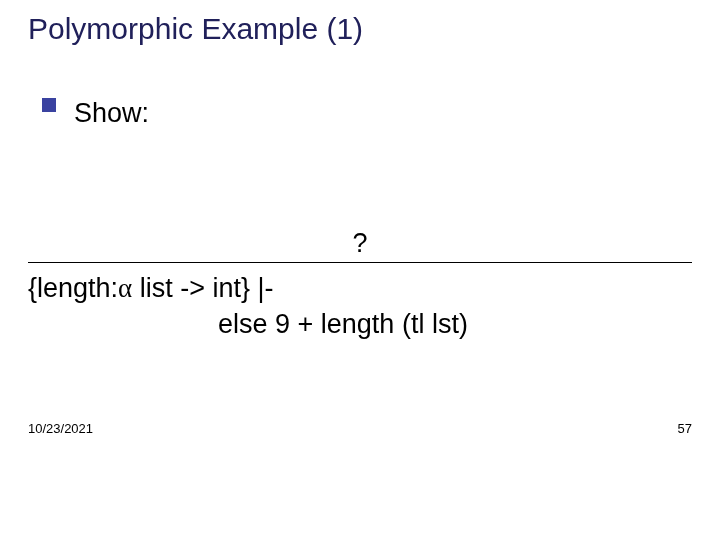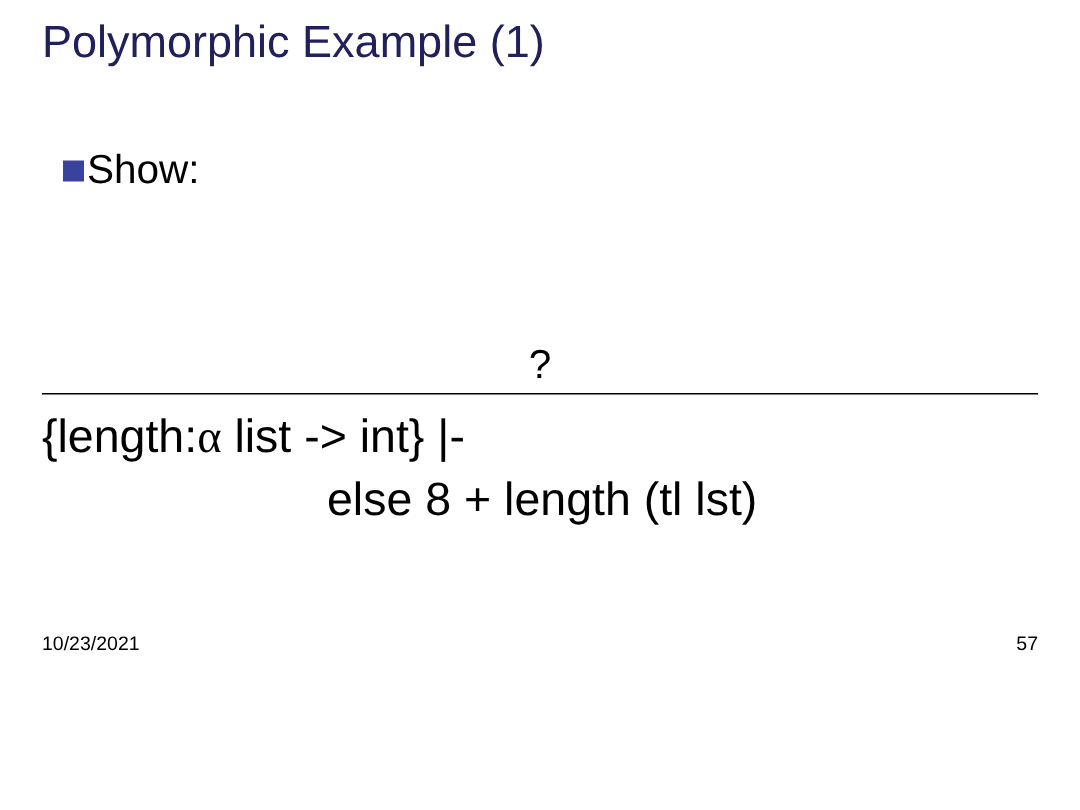--- a/index.html
+++ b/index.html
@@ -24,22 +24,22 @@
     top: 12px;
     font-size: 30px;
     color: #20205a;
     font-weight: 400;
   }
   .bullet-row {
     position: absolute;
     left: 42px;
     top: 98px;
     display: flex;
-    align-items: center;
-    gap: 2px;
+    align-items: flex-start;
+    gap: 18px;
   }
   .bullet-square {
     width: 14px;
     height: 14px;
     background: #3a42a0;
     flex: 0 0 auto;
   }
   .bullet-text {
     font-size: 27px;
     color: #000;
@@ -59,21 +59,21 @@
     top: 262px;
     width: 664px;
     height: 0;
     border-top: 1.5px solid #000;
   }
   .body {
     position: absolute;
     left: 28px;
     top: 270px;
     width: 664px;
-    font-size: 31px;
+    font-size: 27px;
     color: #000;
     line-height: 1.35;
   }
   .body .indent {
     padding-left: 190px;
     display: block;
   }
   .footer-left {
     position: absolute;
     left: 28px;
@@ -108,19 +108,19 @@
   </div>
 
   <div class="qmark">?</div>
 
   <div class="hr"></div>
 
   <div class="body">
     <div>
       <span>{length:</span><span class="alpha">α</span><span> list -&gt; int} |-</span>
     </div>
-    <span class="indent">else 8 + length (tl lst)</span>
+    <span class="indent">else 9 + length (tl lst)</span>
   </div>
 
   <div class="footer-left">10/23/2021</div>
   <div class="footer-right">57</div>
 
 </div>
 
 </body></html>

